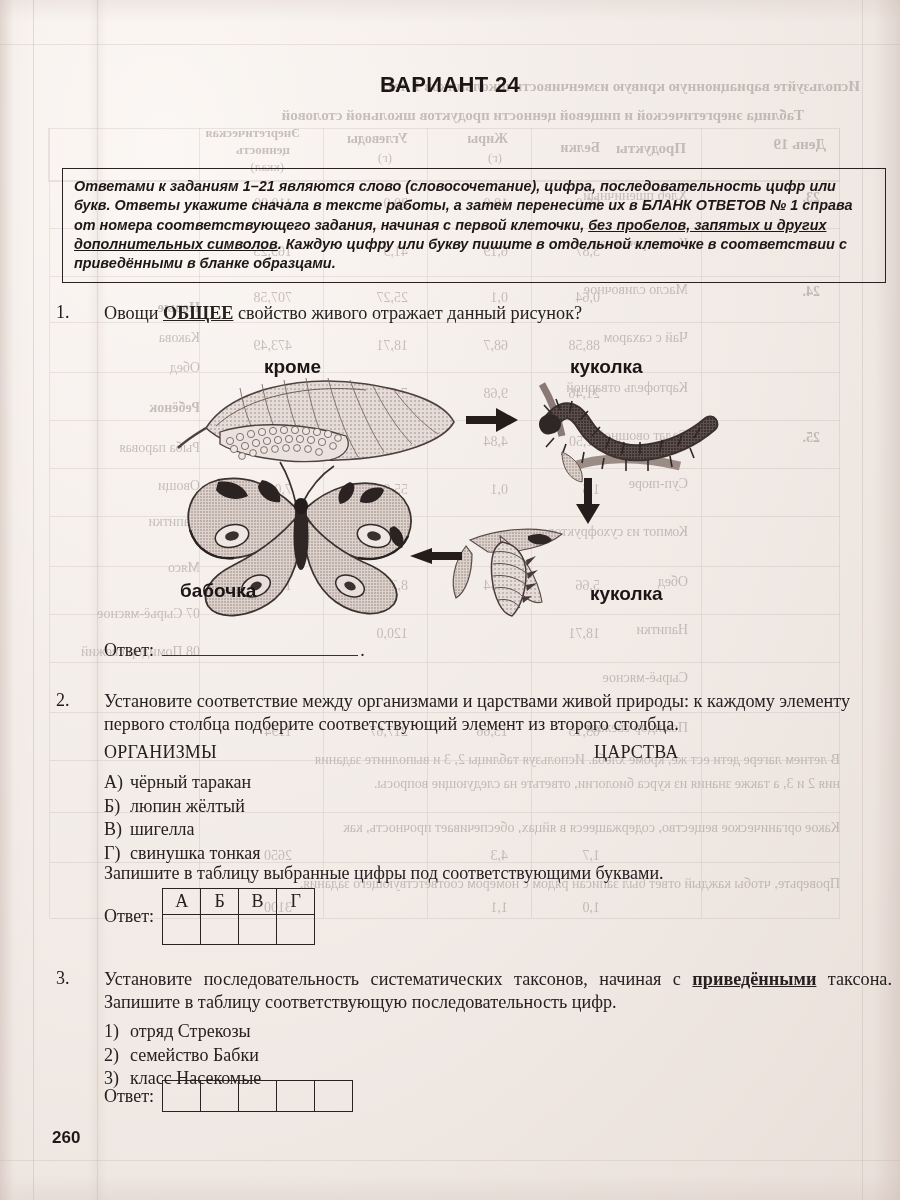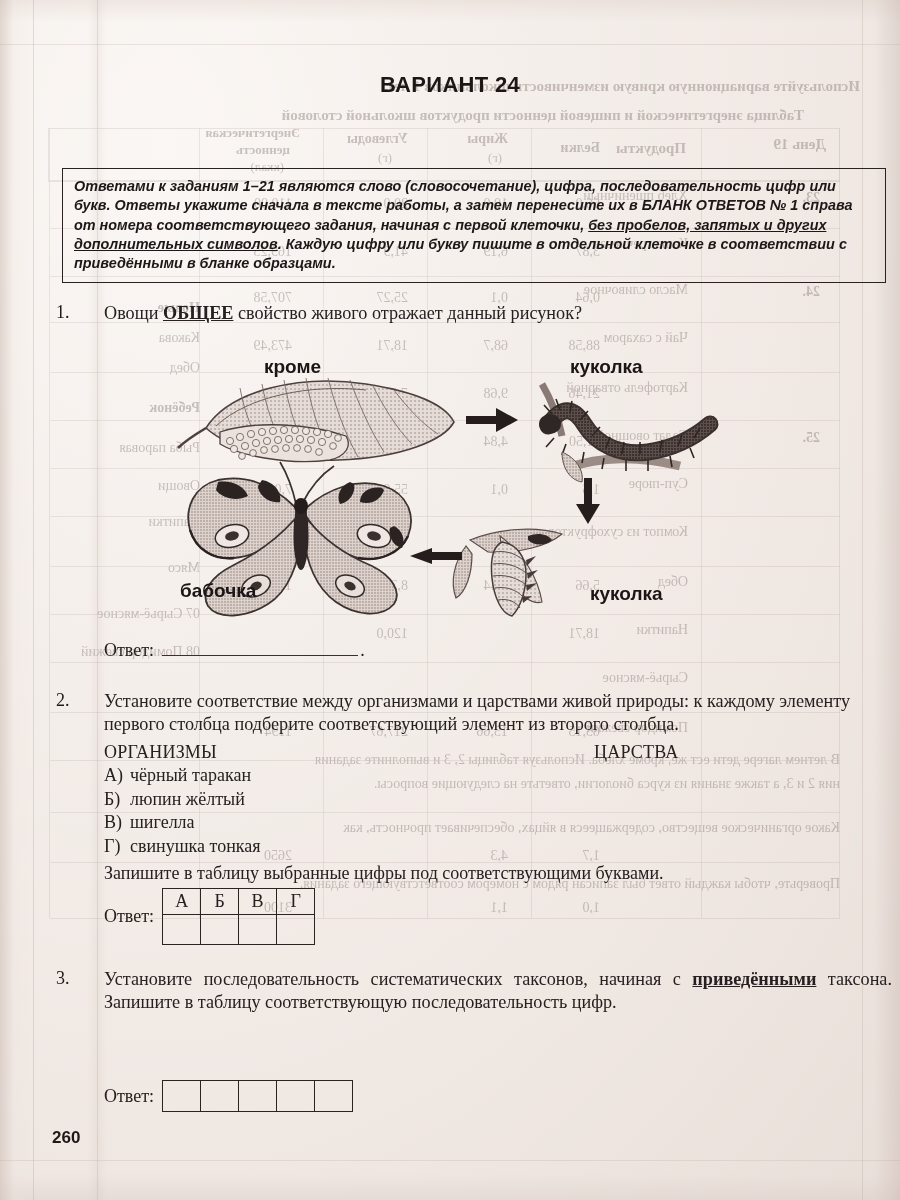--- a/index.html
+++ b/index.html
@@ -102,21 +102,21 @@
     display:inline-block;width:196px;border-bottom:1.4px solid #3a3030;
     margin:0 2px 0 8px;height:13px;
   }
   .ans-line .dot{font-size:18px;}
 
   
   .twocol{position:relative;margin-top:7px;height:112px;}
   .col{position:absolute;top:0;}
   .col.left{left:0;}
   .col.right{left:490px;}
-  .col .hdr{font-size:18px;letter-spacing:.2px;margin-bottom:1px;}
+  .col .hdr{font-size:18px;letter-spacing:.2px;margin-bottom:8px;}
   .col ul{list-style:none;margin:0;padding:0;}
   .col li{font-size:18px;line-height:23.5px;white-space:nowrap;}
   .col li .mk{display:inline-block;width:26px;}
 
   .note{font-size:18px;margin-top:9px;}
 
   
   .ansrow{position:absolute;display:flex;align-items:center;}
   .ansrow .lbl{font-size:18px;margin-right:8px;}
   table.gridtbl{border-collapse:collapse;}
@@ -526,20 +526,27 @@
       </table>
   </div>
 
   <div class="q" id="q3">
     <div class="num">3.</div>
     <div class="body" style="text-align:justify;">
       <span>Установите последовательность систематических таксонов, начиная с </span><b><u>приведёнными</u></b><span> таксона. Запишите в таблицу соответствующую последовательность цифр.</span>
     </div>
 
     <div class="twocol" style="margin-left:48px;height:84px;">
+      <div class="col left">
+        <ul>
+          <li><span class="mk">1)</span><span>отряд Стрекозы</span></li>
+          <li><span class="mk">2)</span><span>семейство Бабки</span></li>
+          <li><span class="mk">3)</span><span>класс Насекомые</span></li>
+        </ul>
+      </div>
     </div>
   </div>
 
   <div class="ansrow" id="q3-answer">
     <span class="lbl">Ответ:</span>
     <table class="gridtbl">
       <tbody>
           <tr>
         <td></td>
         <td></td>

